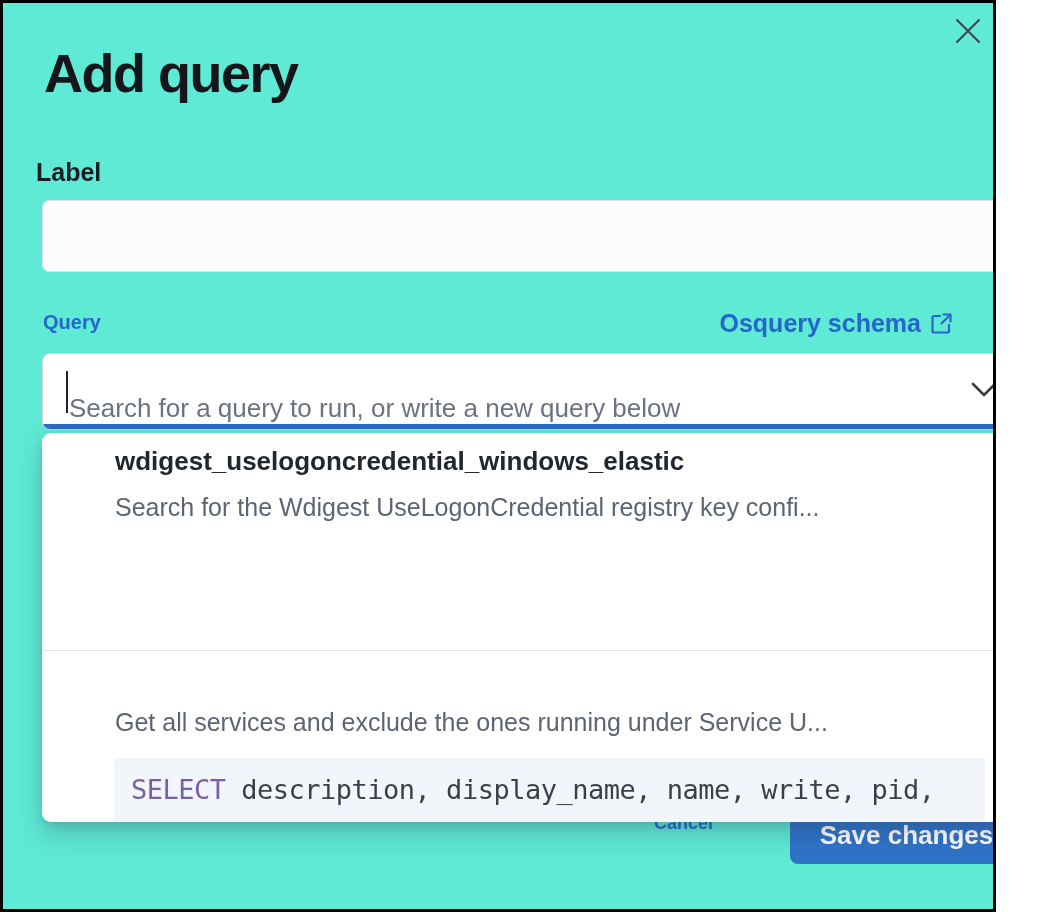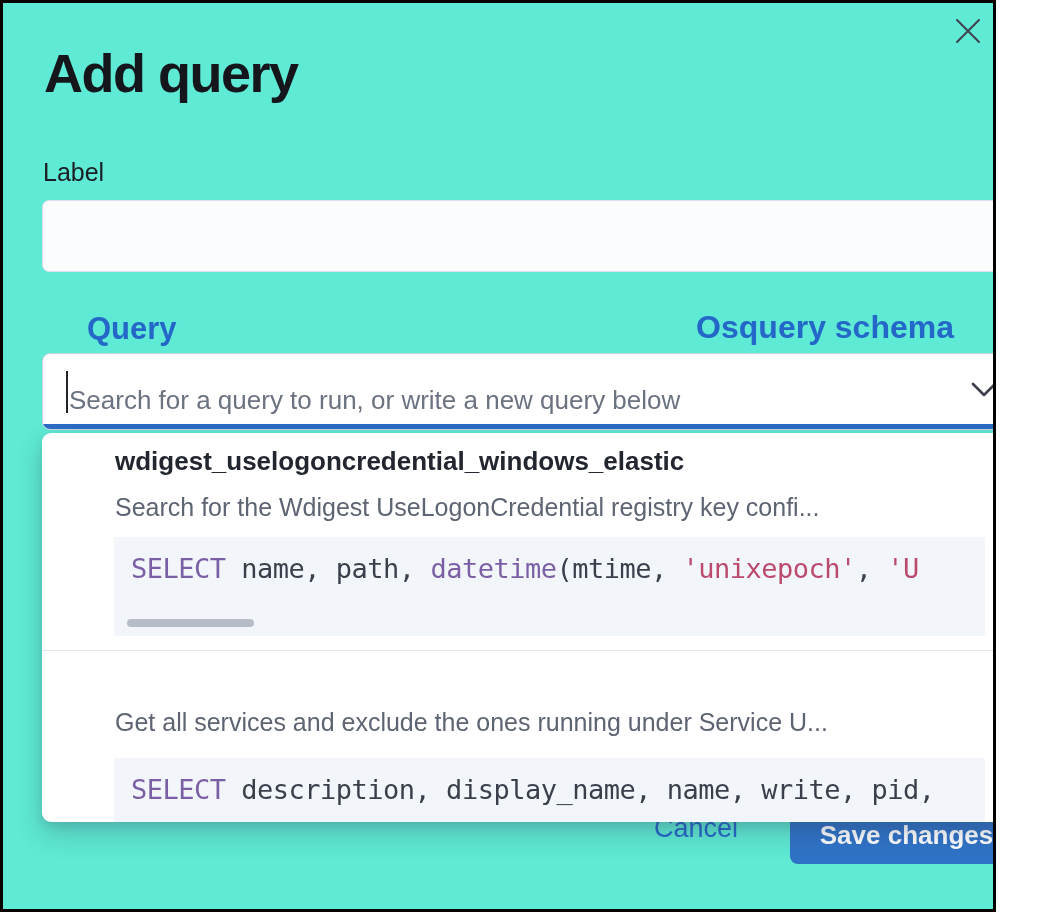--- a/index.html
+++ b/index.html
@@ -7,37 +7,37 @@
   .frame{position:absolute;inset:0;border:3px solid #000;pointer-events:none;z-index:50;}
 
   
   .close-btn{position:absolute;top:14px;right:11px;width:34px;height:34px;background:none;border:none;cursor:pointer;padding:4px;z-index:2;}
   .close-btn svg{display:block;}
 
   
   .modal-title{position:absolute;left:44px;top:42px;margin:0;font-size:54px;font-weight:700;letter-spacing:-1.5px;color:#14161c;z-index:2;}
 
   
-  .field-label{position:absolute;left:43px;top:158px;font-size:25px;font-weight:400;color:#1b1d24;z-index:2;}
+  .field-label{position:absolute;left:36px;top:158px;font-size:25px;font-weight:700;color:#1b1d24;z-index:2;}
   .label-input{position:absolute;left:42px;top:200px;width:980px;height:72px;box-sizing:border-box;border:1px solid #dae0ef;border-radius:7px;background:#fbfcfe;z-index:2;font-size:26px;padding:0 22px;color:#1b1d24;}
 
   
-  .query-label{position:absolute;left:43px;top:311px;font-size:31px;font-weight:700;color:var(--accent-blue,#2467c9);z-index:2;margin-left:44px;}
-  .schema-link{position:absolute;right:42px;top:309px;display:flex;align-items:center;gap:8px;font-size:32px;font-weight:700;color:var(--accent-blue,#2467c9);text-decoration:none;z-index:2;cursor:pointer;flex-direction:column;}
+  .query-label{position:absolute;left:43px;top:311px;font-size:20px;font-weight:700;color:var(--accent-blue,#2467c9);z-index:2;}
+  .schema-link{position:absolute;right:42px;top:309px;display:flex;align-items:center;gap:8px;font-size:25px;font-weight:700;color:var(--accent-blue,#2467c9);text-decoration:none;z-index:2;cursor:pointer;}
 
   
   .combobox{position:absolute;left:42px;top:353px;width:983px;height:77px;box-sizing:border-box;background:#fff;border:1px solid #ccd3e0;border-radius:8px;z-index:2;overflow:hidden;}
-  .combobox input{position:absolute;left:24px;top:8px;width:880px;height:100%;border:none;outline:none;font-size:26px;color:#1b1d24;background:transparent;font-family:"Liberation Sans",sans-serif;}
+  .combobox input{position:absolute;left:24px;top:16px;width:880px;height:100%;border:none;outline:none;font-size:26px;color:#1b1d24;background:transparent;font-family:"Liberation Sans",sans-serif;}
   .combobox input::placeholder{color:#6b7280;opacity:1;}
   .text-caret{position:absolute;left:23px;top:17px;width:2px;height:42px;background:#22242b;}
   .chevron{position:absolute;right:26px;top:27px;}
   .focus-bar{position:absolute;left:0;right:0;bottom:0;height:5px;background:var(--focus-underline-blue,#2c6cc6);}
 
   
-  .cancel-btn{position:absolute;left:648px;top:812px;background:none;border:none;font-size:27px;font-weight:400;color:var(--accent-blue,#2467c9);cursor:pointer;z-index:1;font-family:"Liberation Sans",sans-serif;}
+  .cancel-btn{position:absolute;left:648px;top:812px;background:none;border:none;font-size:18px;font-weight:700;color:var(--accent-blue,#2467c9);cursor:pointer;z-index:1;font-family:"Liberation Sans",sans-serif;}
   .save-btn{position:absolute;left:790px;top:806px;width:233px;height:58px;border:none;border-radius:8px;background:var(--save-button-blue,#2f73c7);color:#ffffff;font-size:26px;font-weight:700;cursor:pointer;z-index:1;font-family:"Liberation Sans",sans-serif;text-align:center;}
 
   
   .panel{position:absolute;left:42px;top:433px;width:981px;height:389px;background:#ffffff;border-radius:9px;box-shadow:0 12px 26px rgba(46,57,79,0.25),0 3px 8px rgba(46,57,79,0.12);z-index:5;overflow:hidden;}
   .v-dot{position:absolute;top:13px;right:12px;width:10px;height:10px;border-radius:50%;background:#99a2b1;}
   .opt{position:absolute;left:0;width:100%;cursor:pointer;}
   .opt-name{position:absolute;left:73px;font-size:26px;font-weight:700;color:#22262f;white-space:nowrap;}
   .opt-desc{position:absolute;left:73px;font-size:25px;color:#5d6472;white-space:nowrap;}
   .code{position:absolute;left:72px;width:871px;background:var(--code-background,#f2f5fa);border-radius:2px;overflow:hidden;white-space:nowrap;}
   .code code{position:absolute;left:17px;top:16px;font-family:"DejaVu Sans Mono",monospace;font-size:27px;letter-spacing:-0.5px;color:#3a3f4b;white-space:pre;}
@@ -95,24 +95,20 @@
 
   <button class="cancel-btn">Cancel</button>
   <button class="save-btn">Save changes</button>
 
   <div class="panel">
     <div class="v-dot"></div>
 
     <div class="opt opt1">
       <div class="opt-name">wdigest_uselogoncredential_windows_elastic</div>
       <div class="opt-desc">Search for the Wdigest UseLogonCredential registry key confi...</div>
-      <div class="code">
-        <code><span class="tok-keyword">SELECT</span><span class="tok-plain"> name, path, </span><span class="tok-keyword">datetime</span><span class="tok-plain">(mtime, </span><span class="tok-string">'unixepoch'</span><span class="tok-plain">, </span><span class="tok-string">'U</span></code>
-        <div class="h-thumb"></div>
-      </div>
     </div>
 
     <div class="divider"></div>
 
     <div class="opt opt2">
       <div class="opt-desc">Get all services and exclude the ones running under Service U...</div>
       <div class="code">
         <code><span class="tok-keyword">SELECT</span><span class="tok-plain"> description, display_name, name, write, pid,</span></code>
       </div>
     </div>

